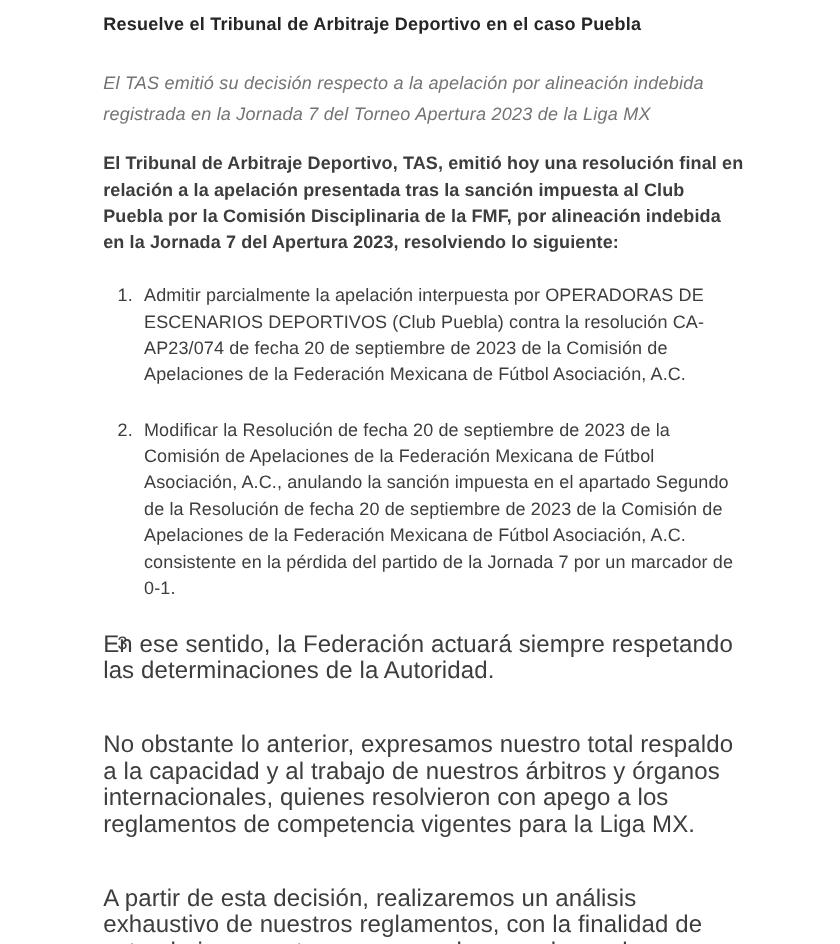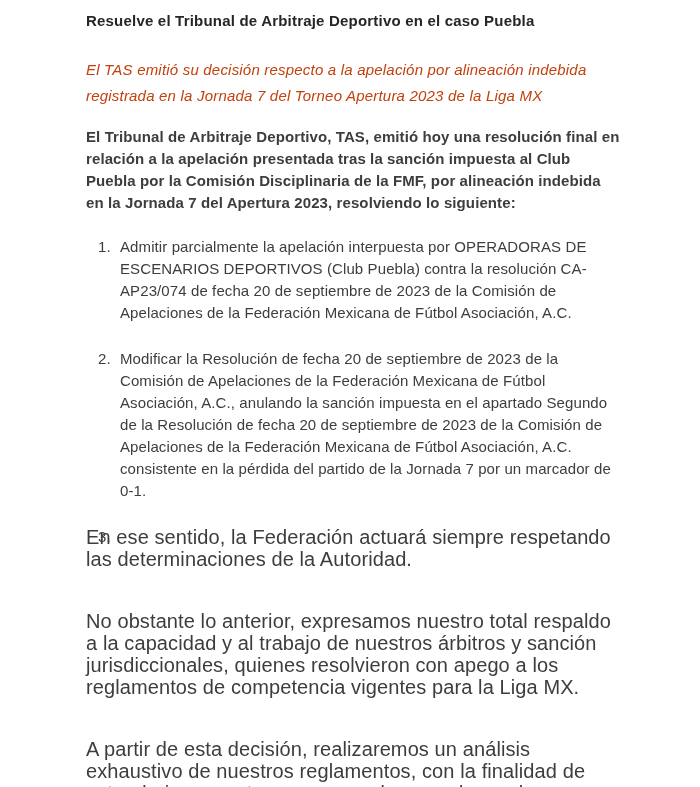--- a/index.html
+++ b/index.html
@@ -23,21 +23,21 @@
     color: #262626;
     line-height: 20px;
     margin: 0 0 26px 0;
     letter-spacing: 0.2px;
   }
   .doc-subtitle {
     font-size: 15px;
     font-style: italic;
     line-height: 26px;
     margin: 0 0 17px 0;
-    color: #c2410c;
+    color: #737373;
     letter-spacing: 0.2px;
   }
   .doc-paragraph {
     font-size: 15px;
     line-height: 22px;
     margin: 0 0 22px 0;
     letter-spacing: 0.1px;
     font-weight: bold;
   }
   .resolution-list {
@@ -91,17 +91,17 @@
       <span class="item-number">2.</span>
       <span class="item-text">Modificar la Resolución de fecha 20 de septiembre de 2023 de la Comisión de Apelaciones de la Federación Mexicana de Fútbol Asociación, A.C., anulando la sanción impuesta en el apartado Segundo de la Resolución de fecha 20 de septiembre de 2023 de la Comisión de Apelaciones de la Federación Mexicana de Fútbol Asociación, A.C. consistente en la pérdida del partido de la Jornada 7 por un marcador de 0-1.</span>
     </li>
     <li class="resolution-item">
       <span class="item-number">3.</span>
     </li>
   </ol>
 
   <p class="closing-paragraph">En ese sentido, la Federación actuará siempre respetando las determinaciones de la Autoridad.</p>
 
-  <p class="closing-paragraph gap-before">No obstante lo anterior, expresamos nuestro total respaldo a la capacidad y al trabajo de nuestros árbitros y sanción jurisdiccionales, quienes resolvieron con apego a los reglamentos de competencia vigentes para la Liga MX.</p>
+  <p class="closing-paragraph gap-before">No obstante lo anterior, expresamos nuestro total respaldo a la capacidad y al trabajo de nuestros árbitros y órganos internacionales, quienes resolvieron con apego a los reglamentos de competencia vigentes para la Liga MX.</p>
 
   <p class="closing-paragraph gap-before">A partir de esta decisión, realizaremos un análisis exhaustivo de nuestros reglamentos, con la finalidad de estandarizar nuestros procesos de acuerdo con las mejores prácticas internacionales. Al término de este proceso, presentaremos una propuesta de reforma para su aprobación en la Asamblea de mayo del 2024.</p>
 
 </div>
 
 </body></html>

